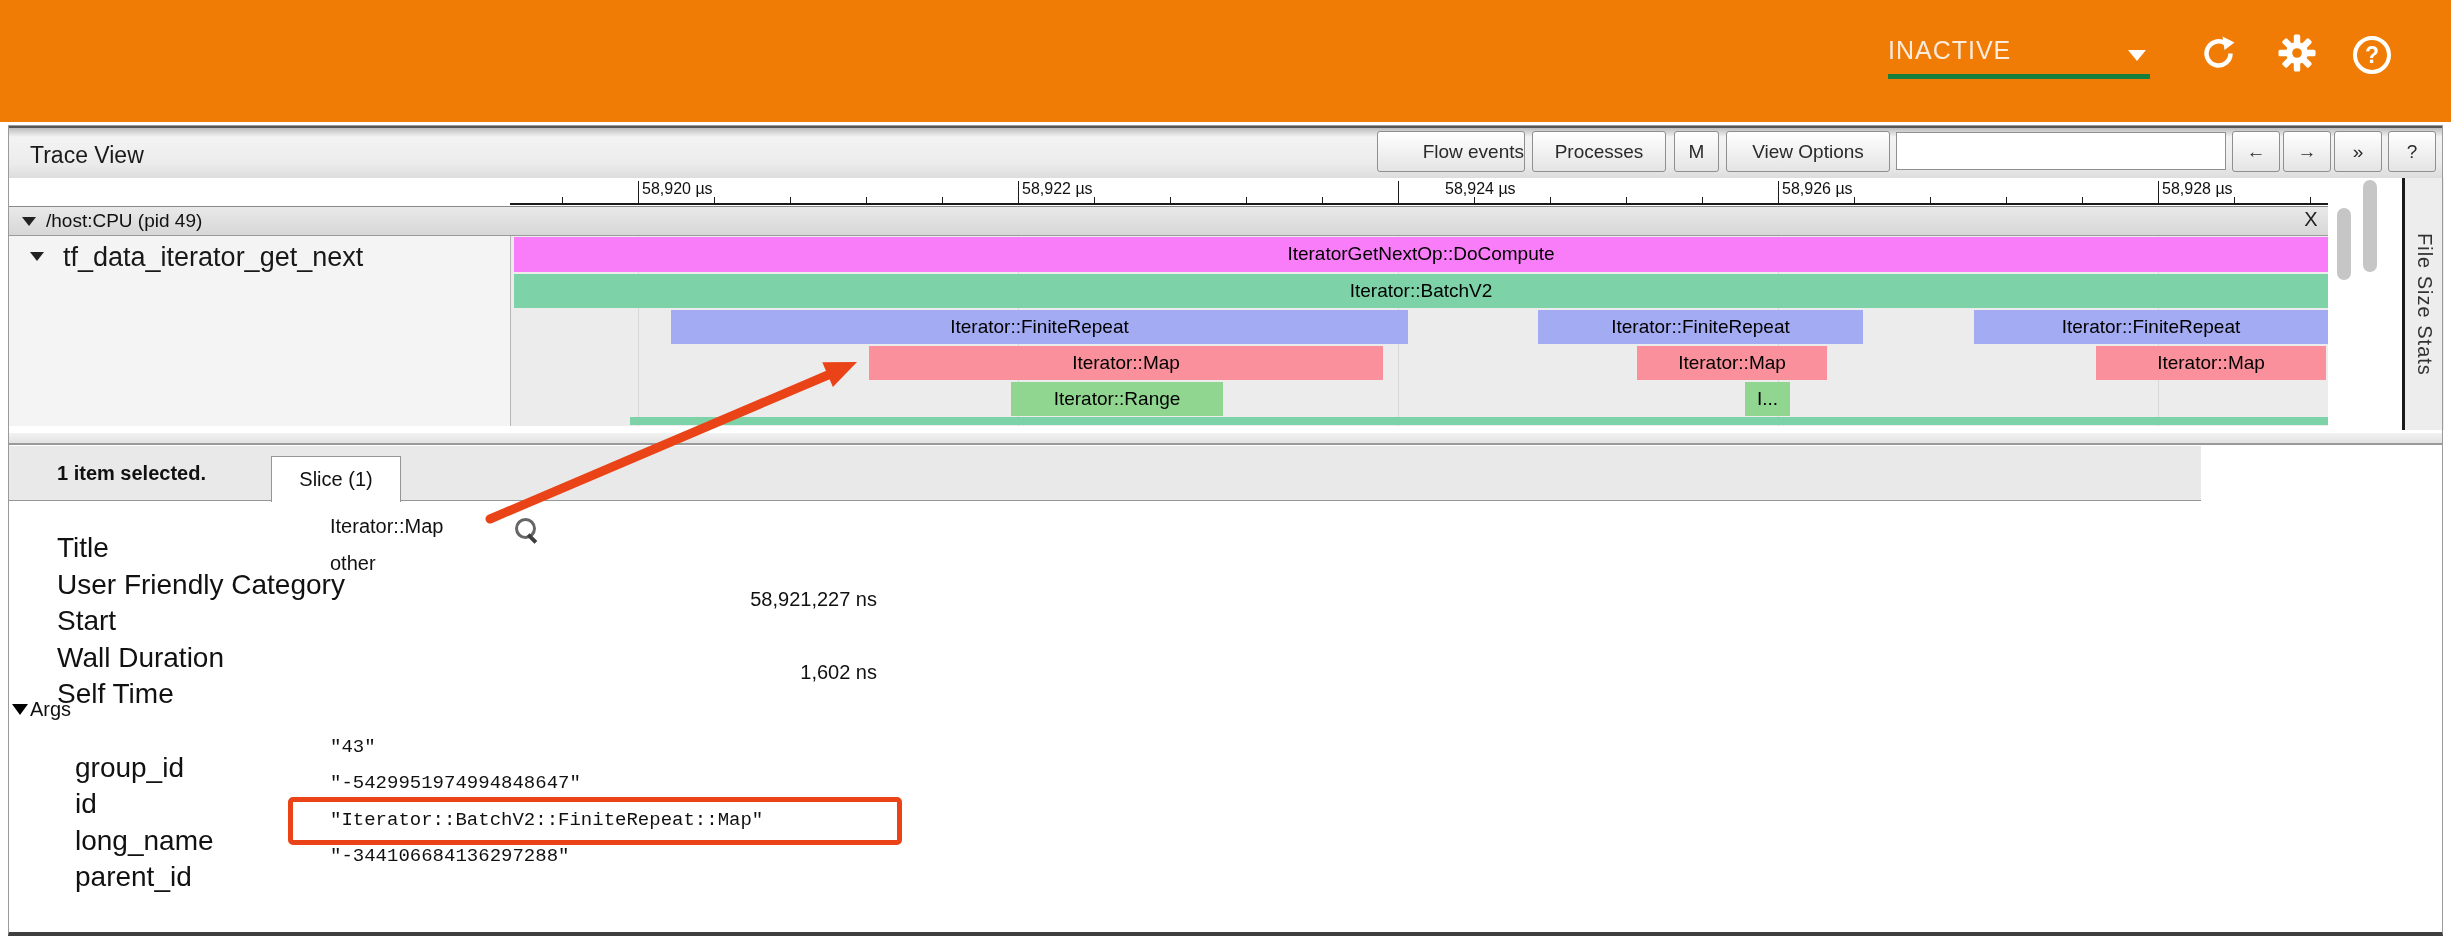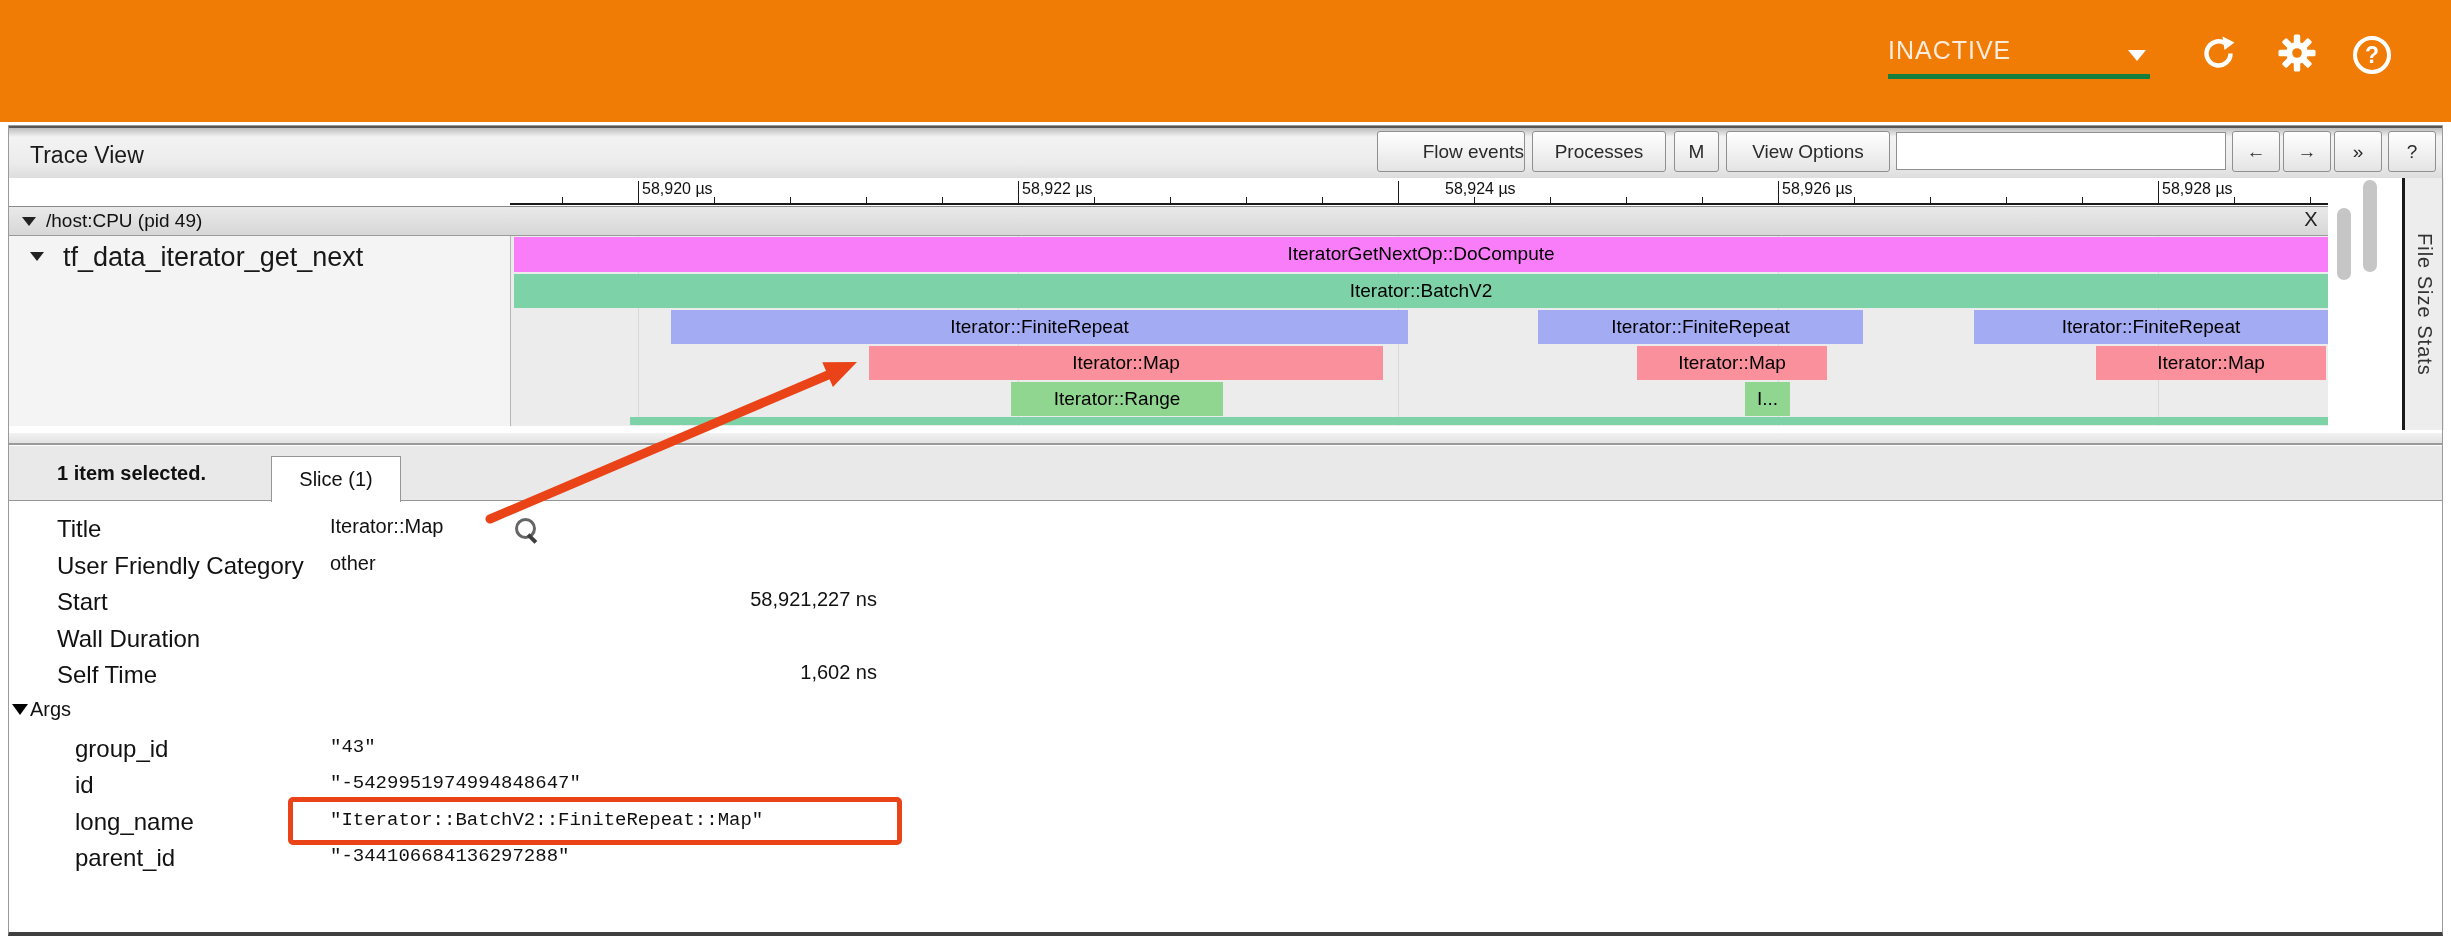--- a/index.html
+++ b/index.html
@@ -57,29 +57,29 @@
   .pill{position:absolute;width:14px;border-radius:7px;background:#c6c6c6;cursor:pointer;}
   .file-tab{left:2402px;top:178px;width:42px;height:252px;background:#ededed;border-left:3px solid #1a1a1a;
     box-sizing:border-box;display:flex;align-items:center;justify-content:center;cursor:pointer;}
   .file-tab span{writing-mode:vertical-rl;font-size:20px;color:#333;letter-spacing:1px;}
 
   
   .splitter{left:9px;top:433px;width:2433px;height:12px;background:linear-gradient(#f2f2f2,#e2e2e2);
     border-bottom:2px solid #9a9a9a;box-sizing:border-box;cursor:row-resize;}
 
   
-  .dheader{left:9px;top:446px;width:2433px;height:55px;background:#e9e9e9;border-bottom:1px solid #969696;box-sizing:border-box;}
+  .dheader{left:9px;top:446px;width:2192px;height:55px;background:#e9e9e9;border-bottom:1px solid #969696;box-sizing:border-box;}
   .dheader .sel{position:absolute;left:48px;top:16px;font-size:20px;font-weight:bold;color:#111;}
   .dtab{position:absolute;left:262px;top:10px;width:130px;height:46px;background:#fff;
     border:1px solid #969696;border-bottom:none;box-sizing:border-box;text-align:center;
     line-height:44px;font-size:20px;color:#111;cursor:pointer;z-index:5;}
   .dbody{left:9px;top:501px;width:2433px;height:429px;background:#fff;}
   .drows{position:absolute;left:0;top:9px;width:2433px;}
   .drow{position:relative;height:36.6px;}
-  .dlabel{position:absolute;left:48px;top:5px;font-size:24px;color:#111;white-space:nowrap;}
+  .dlabel{position:absolute;left:48px;top:22px;font-size:28px;color:#111;white-space:nowrap;}
   .dlabel.arg{left:66px;}
   .dval{position:absolute;left:321px;top:5px;font-size:20px;color:#111;white-space:nowrap;}
   .dval.num{width:547px;text-align:right;}
   .dval.mono{font-family:"Liberation Mono","DejaVu Sans Mono",monospace;font-size:19px;top:6px;}
   .args-tri{position:absolute;left:3px;top:11px;width:0;height:0;border-left:8px solid transparent;border-right:8px solid transparent;border-top:11px solid #000;}
   .args-lbl{position:absolute;left:21px;top:5px;font-size:20px;color:#111;}
 
   
   .lens{position:absolute;left:506px;top:8px;width:15px;height:15px;border:3px solid #666;border-radius:50%;}
   .lens::after{content:'';position:absolute;left:12px;top:12px;width:4px;height:11px;background:#3d3d3d;transform:rotate(-45deg);}

